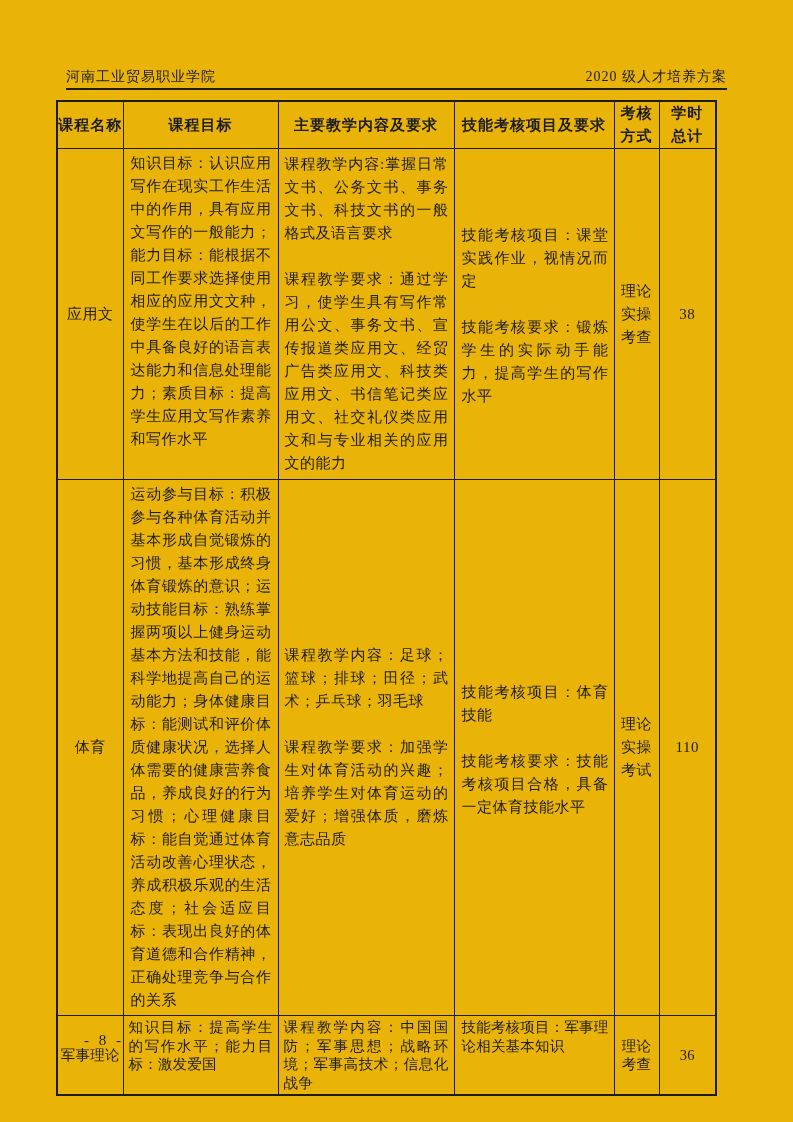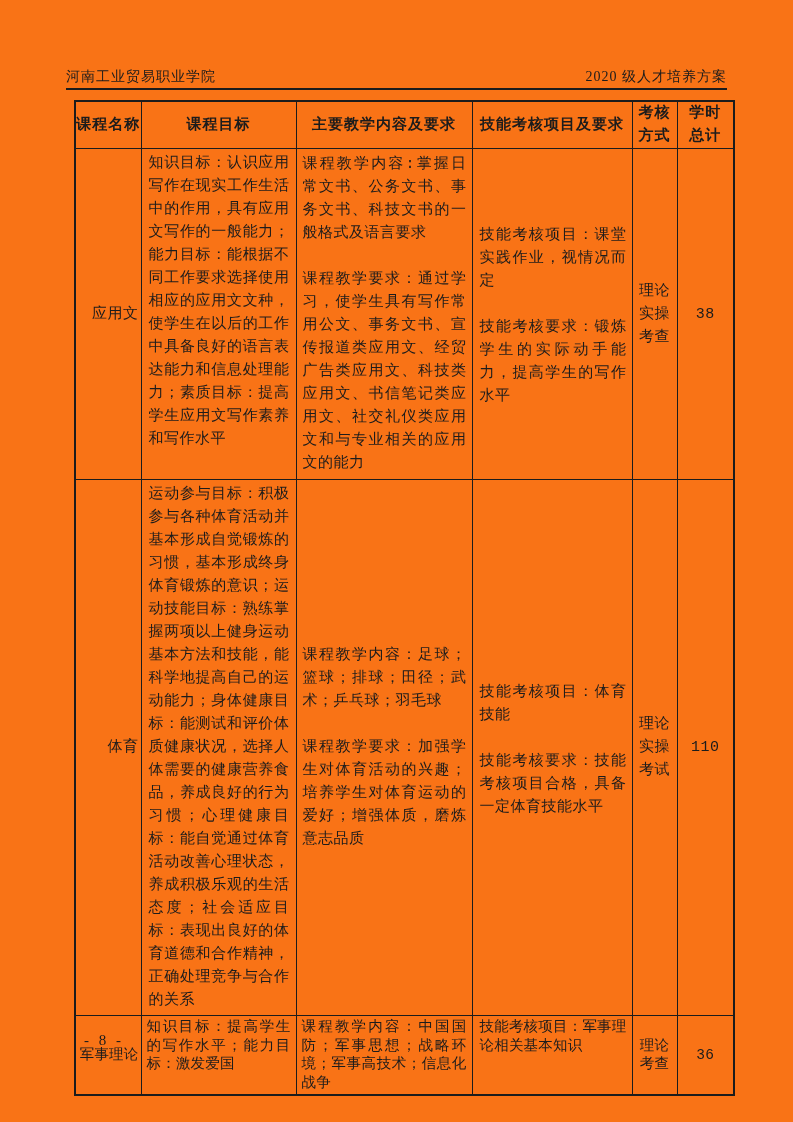--- a/index.html
+++ b/index.html
@@ -3,21 +3,21 @@
 <meta charset="utf-8">
 <style>
   * { margin: 0; padding: 0; box-sizing: border-box; }
   html, body { background: #e8e8e8; }
   body { font-family: "Liberation Serif", "DejaVu Serif", serif; color: #1c1c1c; }
 
   .sheet {
     position: relative;
     width: 793px;
     height: 1122px;
-    background: #f97316;
+    background: #eab308;
     margin: 0 auto;
     overflow: hidden;
   }
 
   
   .running-header {
     position: absolute;
     left: 66px;
     top: 66px;
     width: 661px;
@@ -33,27 +33,26 @@
     left: 66px;
     top: 88px;
     width: 661px;
     height: 0;
     border-top: 2px solid #1c1c1c;
   }
 
   
   table.courses {
     position: absolute;
-    left: 74px;
+    left: 56px;
     top: 100px;
     width: 659px;
     table-layout: fixed;
     border-collapse: collapse;
     border: 2px solid #1c1c1c;
-    font-family: Liberation Mono, monospace;
   }
   table.courses td, table.courses th {
     border: 1px solid #1c1c1c;
     font-size: 15px;
     line-height: 23px;
     letter-spacing: 0.5px;
     overflow: hidden;
   }
   table.courses th {
     font-weight: bold;
@@ -63,21 +62,21 @@
   }
   .v-top { vertical-align: top; }
   .v-mid { vertical-align: middle; }
   .t-center { text-align: center; }
   .t-justify { text-align: justify; text-justify: inter-character; }
   .stack { white-space: pre-line; }
 
   td.cell-objectives { padding: 3px 6px 3px 7px; }
   td.cell-content    { padding: 4px 5px 4px 6px; }
   td.cell-assessment { padding: 4px 5px 0 7px; }
-  td.cell-name       { padding: 2px; text-align: right; }
+  td.cell-name       { padding: 2px; }
   td.cell-method     { padding: 18px 1px; }
   td.cell-hours      { padding: 12px; }
 
   .para + .para { margin-top: 23px; }
   .para:empty { display: none; }
 
   tr.row-short td { font-size: 14.5px; line-height: 18.5px; letter-spacing: 0.2px; }
   tr.row-short td.cell-objectives { padding: 2px 5px; }
   tr.row-short td.cell-content { padding: 2px 5px; }
   tr.row-short td.cell-assessment { padding: 2px 5px 12px 7px; }

